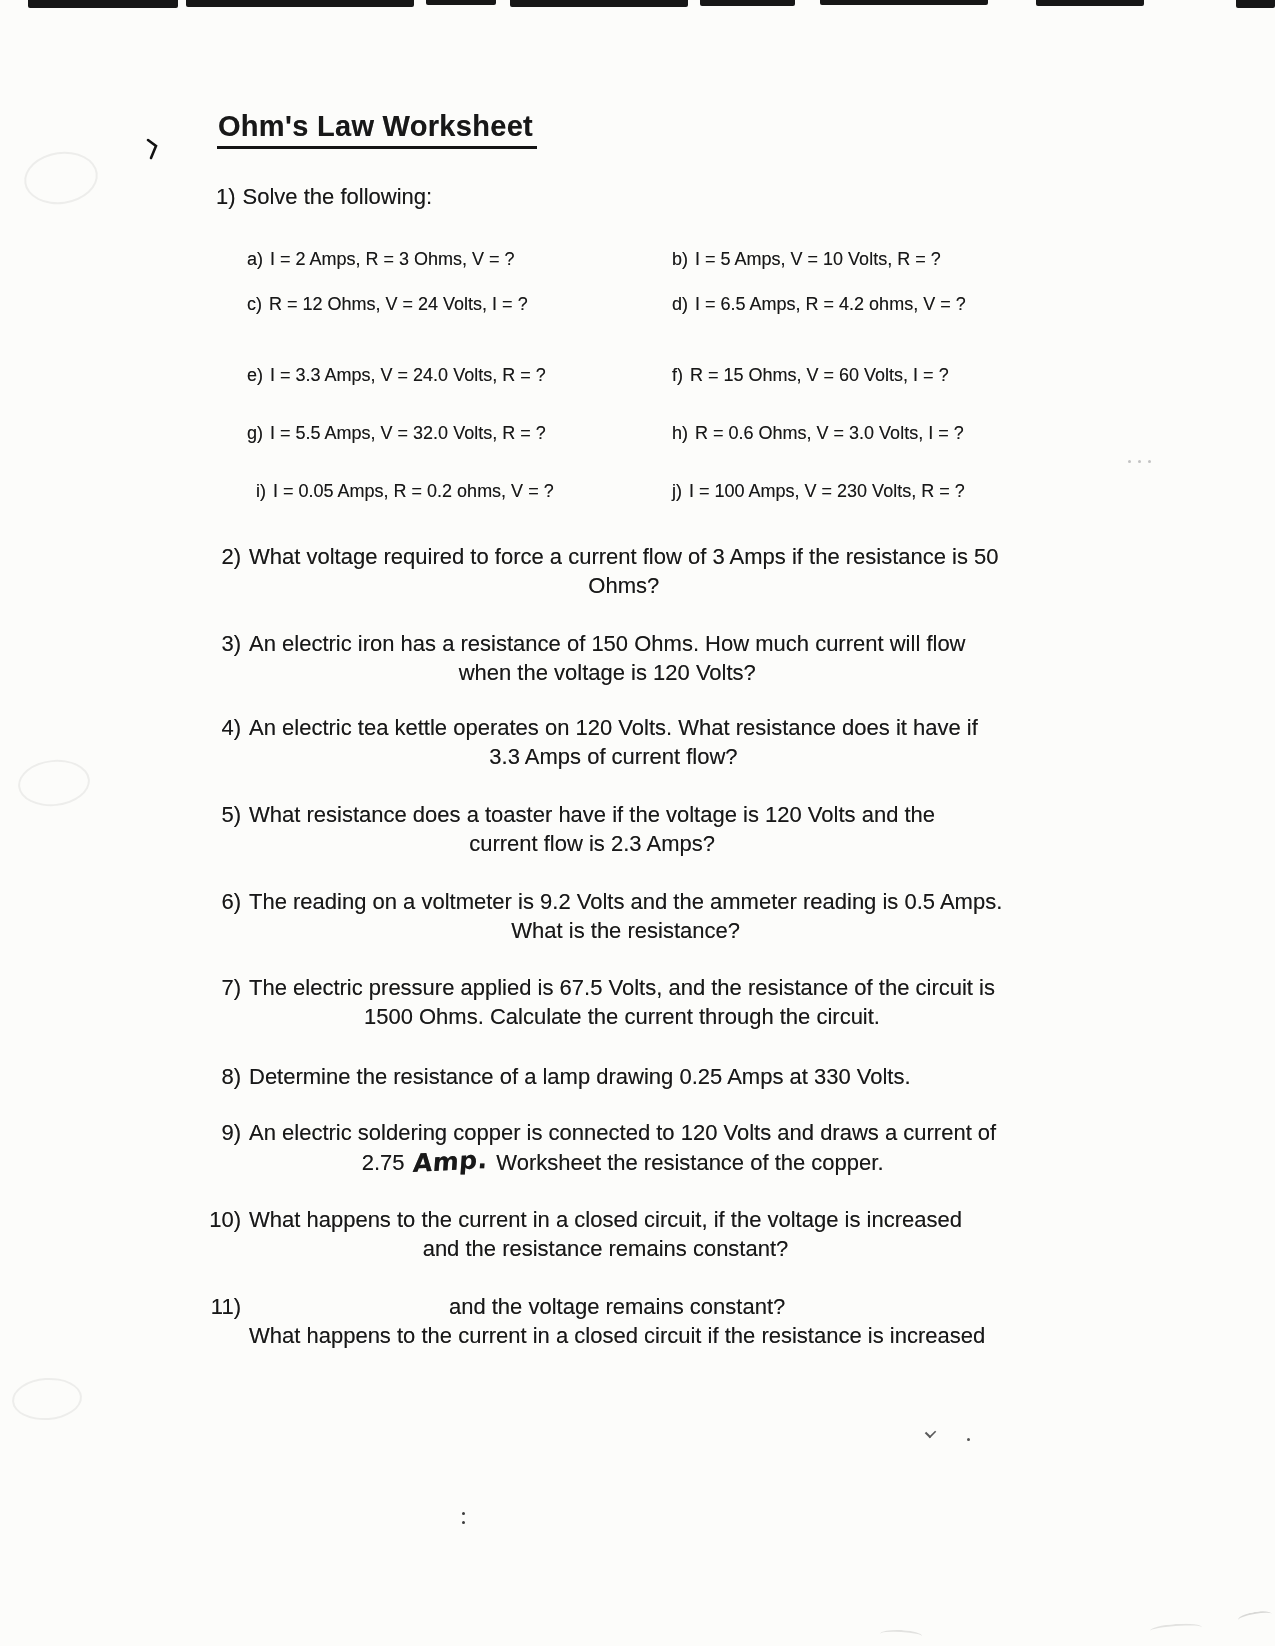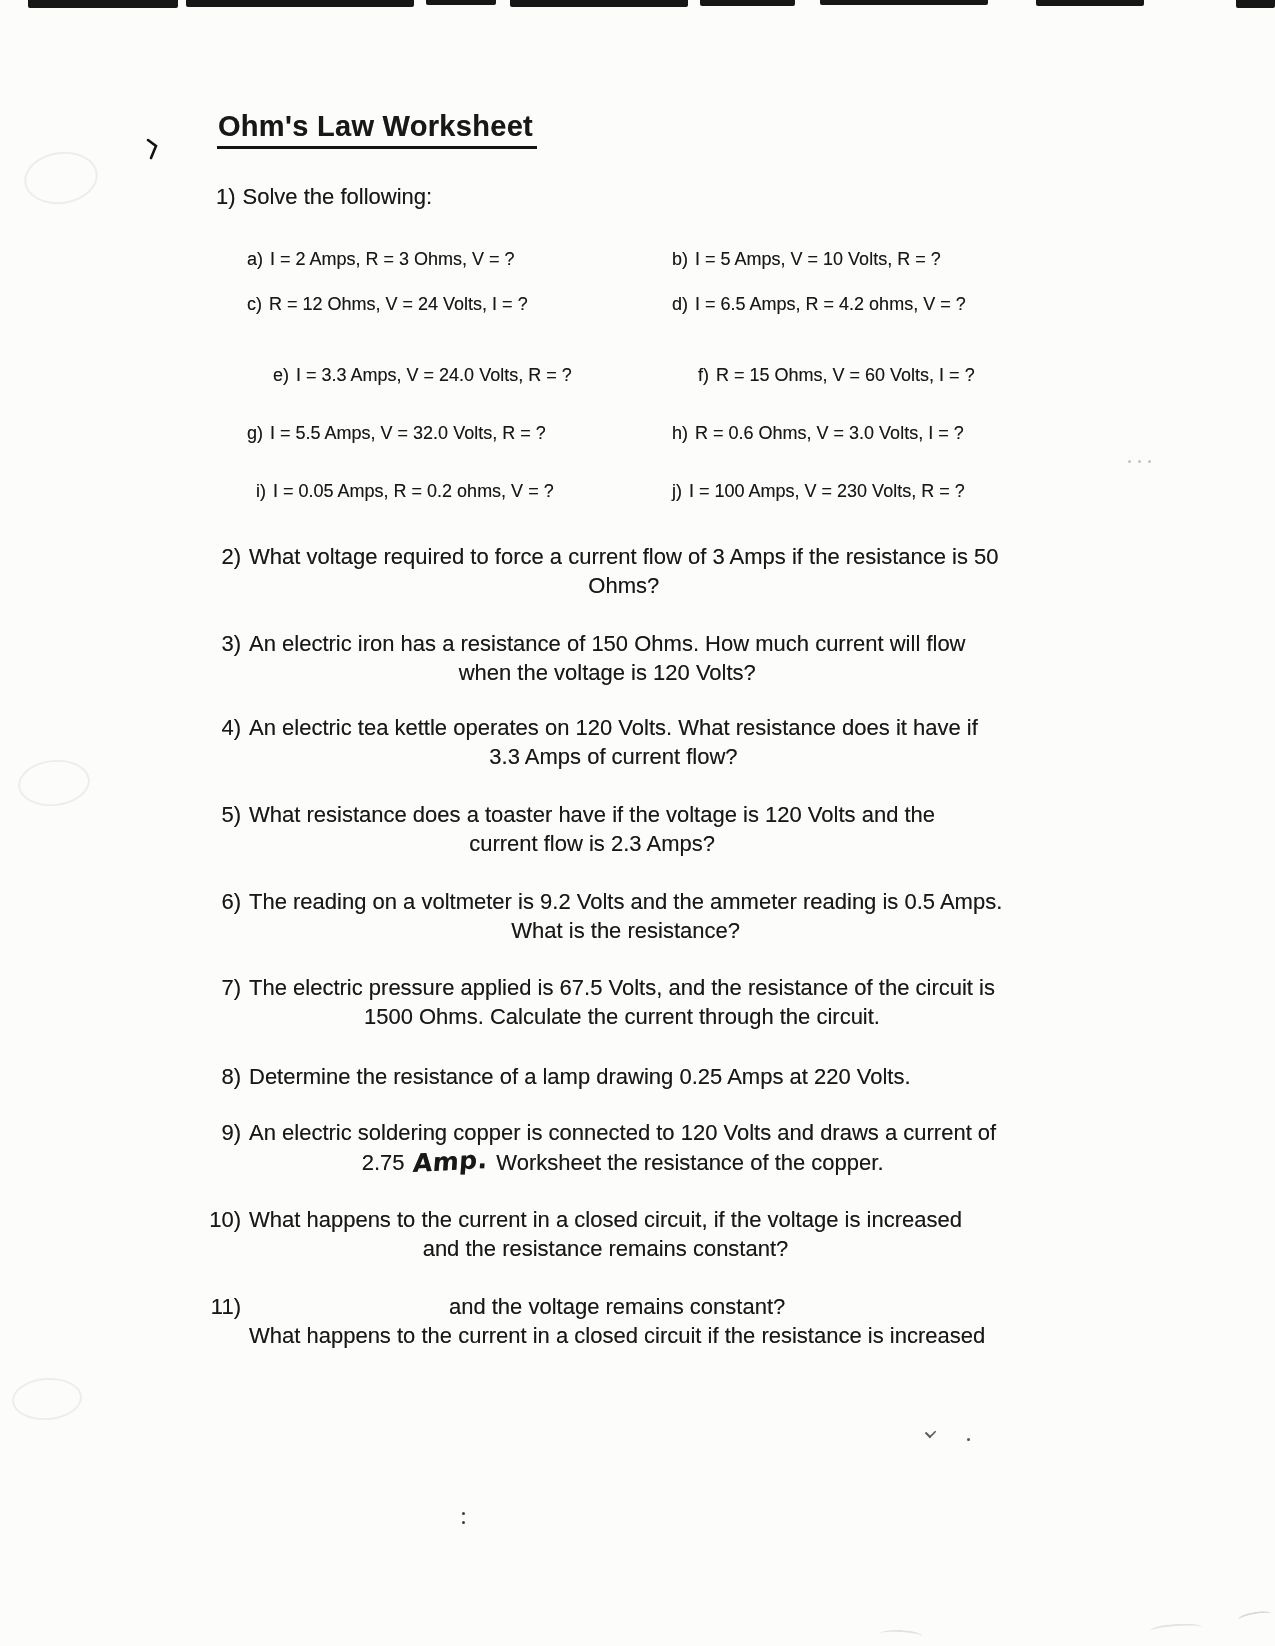--- a/index.html
+++ b/index.html
@@ -35,21 +35,21 @@
     position:absolute; left:217px; top:110px;
     font-size:29px; font-weight:bold; letter-spacing:0.3px;
     border-bottom:3.5px solid #141414; padding:0 4px 3px 1px;
     display:inline-block;
   }
   .intro { position:absolute; left:216px; top:184px; font-size:22px; display:flex; gap:7px; }
 
   .part { position:absolute; font-size:18px; white-space:nowrap; }
   .part .lbl { margin-right:7px; }
   .colL { left:247px; } .colR { left:672px; }
-  .r1 { top:249px; } .r2 { top:294px; } .r3 { top:365px;margin-left:26px; } .r4 { top:423px; } .r5 { top:481px; }
+  .r1 { top:249px; } .r2 { top:294px; } .r3 { top:365px; } .r4 { top:423px; } .r5 { top:481px; }
   .part.i-off { left:256px; }
 
   .question { position:absolute; display:flex; left:203px; }
   .q-label { width:38px; text-align:right; flex:none; font-size:22px; line-height:29px; margin-right:8px; }
   .q-lines { font-size:22px; line-height:29px;text-align:center; }
   .q-line  { white-space:nowrap; }
   .q2 { top:542px; }  .q3 { top:629px; }  .q4 { top:713px; }  .q5 { top:800px; }
   .q6 { top:887px; }  .q7 { top:973px; }  .q8 { top:1062px; } .q9 { top:1118px; }
   .q10 { top:1205px; } .q11 { top:1292px; }
 
@@ -178,21 +178,21 @@
     <span class="q-label">7)</span>
     <div class="q-lines">
       <div class="q-line">The electric pressure applied is 67.5 Volts, and the resistance of the circuit is</div>
       <div class="q-line">1500 Ohms. Calculate the current through the circuit.</div>
     </div>
   </div>
 
   <div class="question q8 ink">
     <span class="q-label">8)</span>
     <div class="q-lines">
-      <div class="q-line">Determine the resistance of a lamp drawing 0.25 Amps at 220 Volts.</div>
+      <div class="q-line">Determine the resistance of a lamp drawing 0.25 Amps at 330 Volts.</div>
     </div>
   </div>
 
   <div class="question q9 ink">
     <span class="q-label">9)</span>
     <div class="q-lines">
       <div class="q-line">An electric soldering copper is connected to 120 Volts and draws a current of</div>
       <div class="q-line">
         <span>2.75</span><span class="handwritten">Amp.</span><span>Worksheet the resistance of the copper.</span>
       </div>

